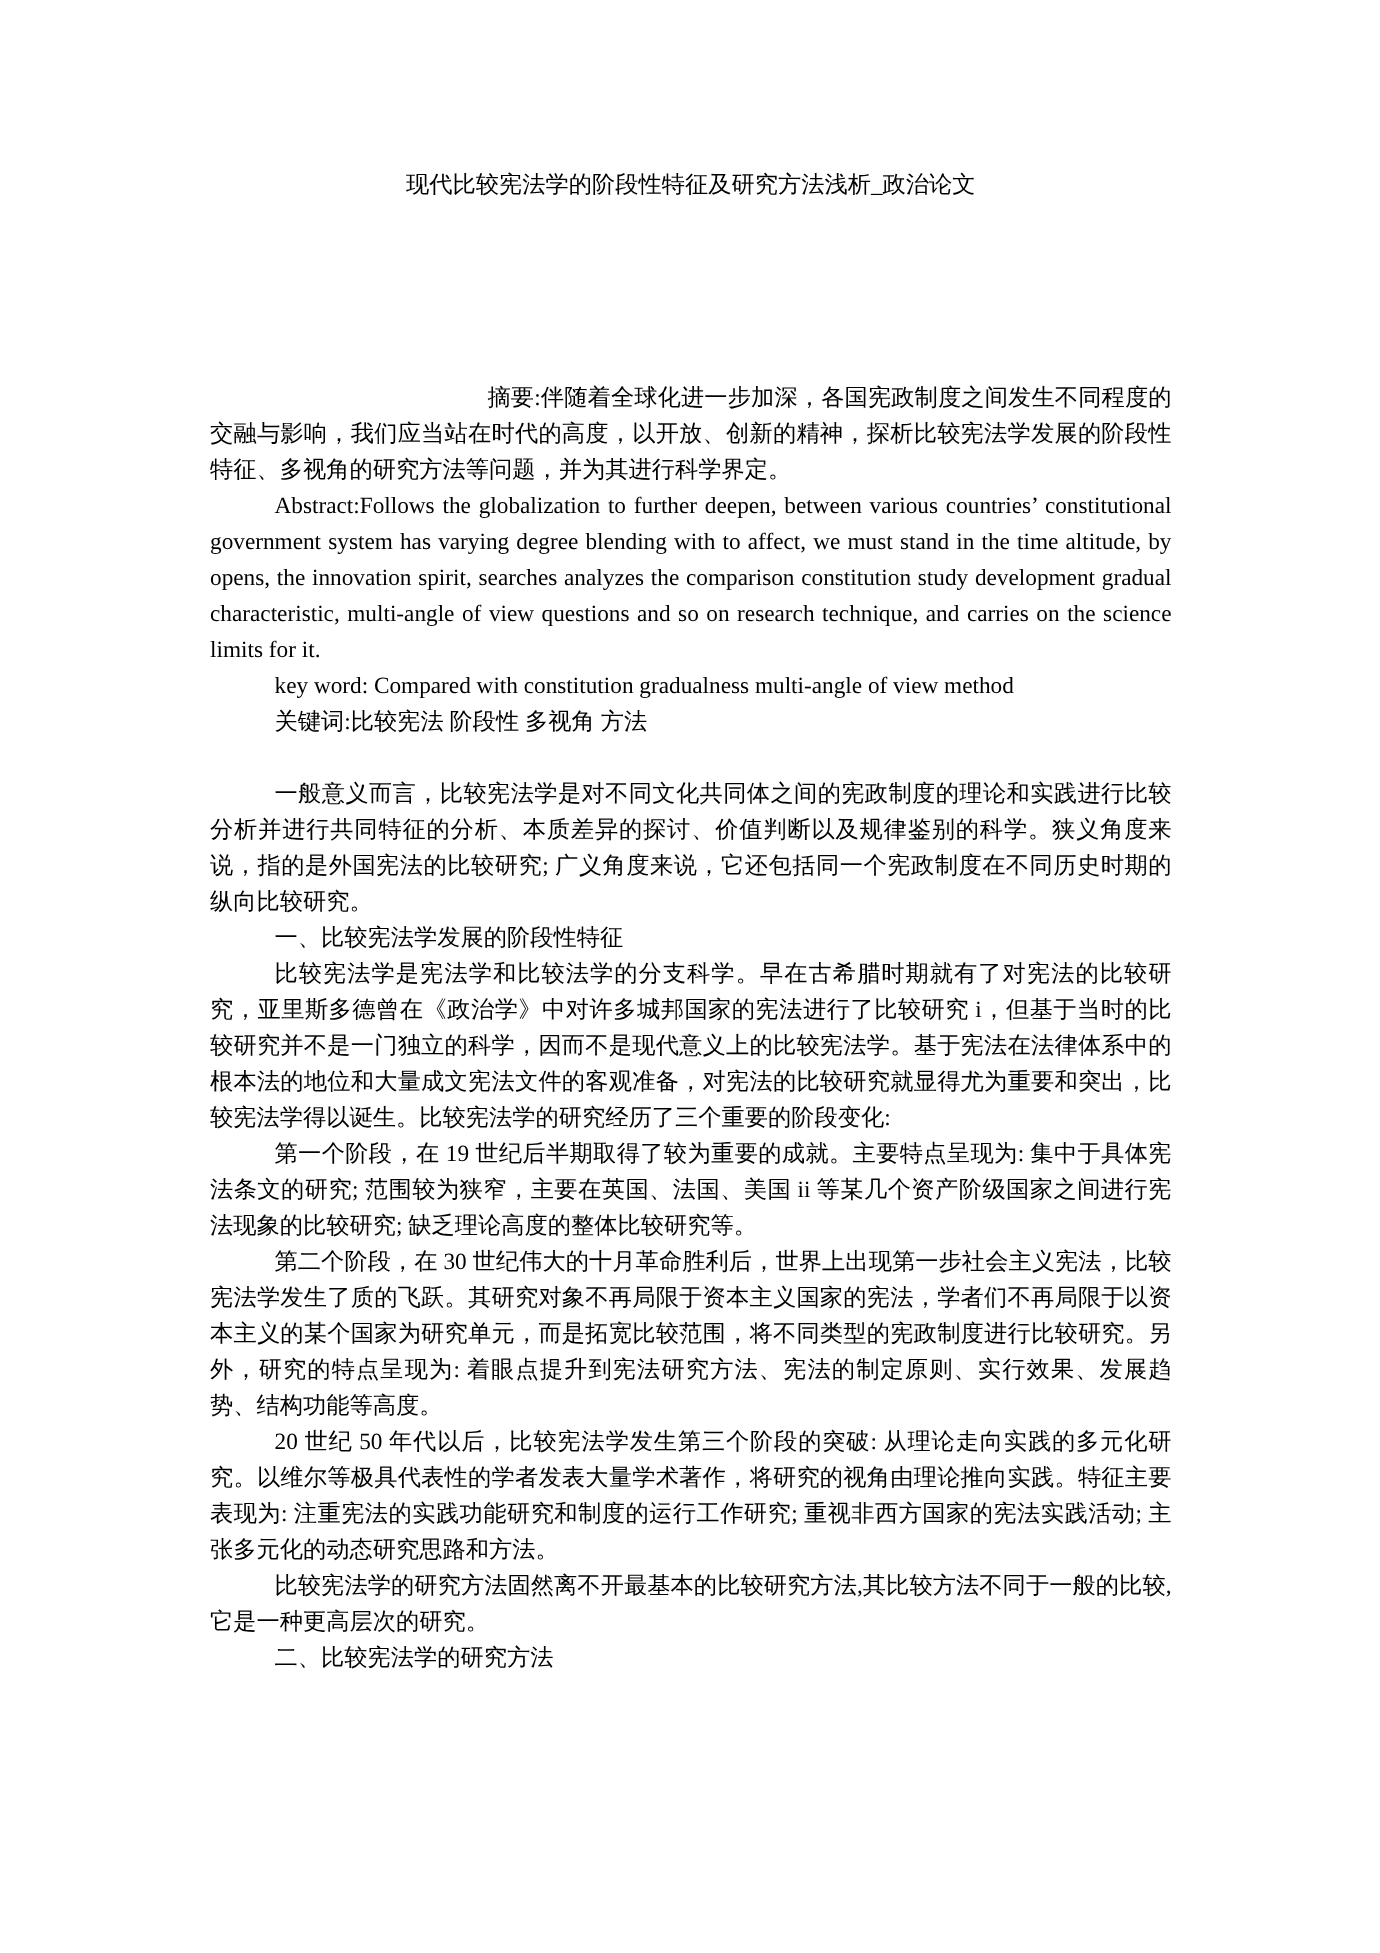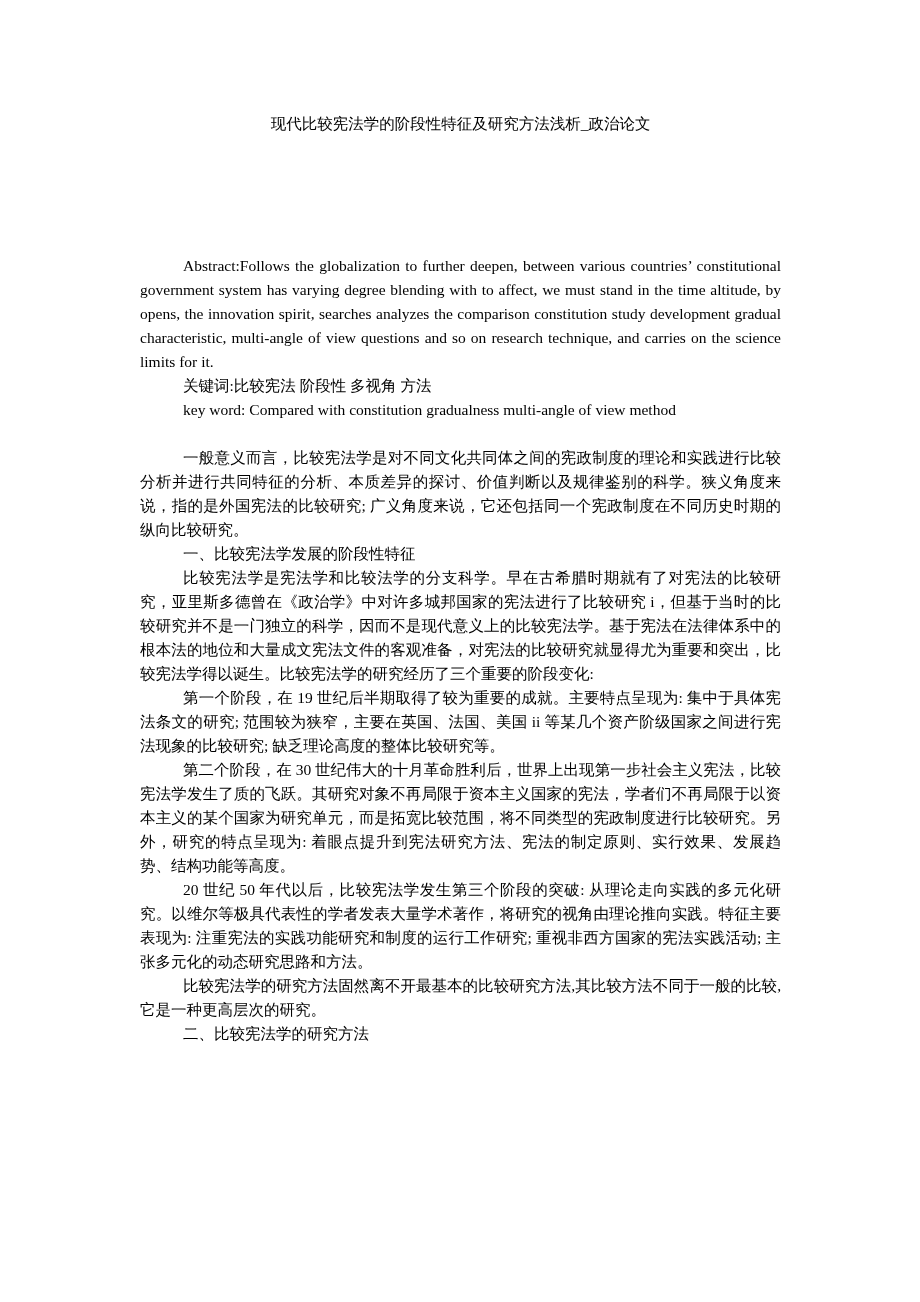--- a/index.html
+++ b/index.html
@@ -36,23 +36,24 @@
   .space-before { margin-top: 24px; }
 </style>
 </head>
 <body>
 
 <div class="page">
   <div class="content">
 
     <h1 class="doc-title">现代比较宪法学的阶段性特征及研究方法浅析_政治论文</h1>
 
+    <p class="para indent-deep">摘要:伴随着全球化进一步加深，各国宪政制度之间发生不同程度的交融与影响，我们应当站在时代的高度，以开放、创新的精神，探析比较宪法学发展的阶段性特征、多视角的研究方法等问题，并为其进行科学界定。</p>
     <p class="para indent">Abstract:Follows the globalization to further deepen, between various countries’ constitutional government system has varying degree blending with to affect, we must stand in the time altitude, by opens, the innovation spirit, searches analyzes the comparison constitution study development gradual characteristic, multi-angle of view questions and so on research technique, and carries on the science limits for it.</p>
+    <p class="para indent">key word: Compared with constitution gradualness multi-angle of view method</p>
     <p class="para indent">关键词:比较宪法 阶段性 多视角 方法</p>
-    <p class="para indent">key word: Compared with constitution gradualness multi-angle of view method</p>
 
     <p class="para indent space-before">一般意义而言，比较宪法学是对不同文化共同体之间的宪政制度的理论和实践进行比较分析并进行共同特征的分析、本质差异的探讨、价值判断以及规律鉴别的科学。狭义角度来说，指的是外国宪法的比较研究; 广义角度来说，它还包括同一个宪政制度在不同历史时期的纵向比较研究。</p>
     <p class="para indent">一、比较宪法学发展的阶段性特征</p>
     <p class="para indent">比较宪法学是宪法学和比较法学的分支科学。早在古希腊时期就有了对宪法的比较研究，亚里斯多德曾在《政治学》中对许多城邦国家的宪法进行了比较研究 i，但基于当时的比较研究并不是一门独立的科学，因而不是现代意义上的比较宪法学。基于宪法在法律体系中的根本法的地位和大量成文宪法文件的客观准备，对宪法的比较研究就显得尤为重要和突出，比较宪法学得以诞生。比较宪法学的研究经历了三个重要的阶段变化:</p>
     <p class="para indent">第一个阶段，在 19 世纪后半期取得了较为重要的成就。主要特点呈现为: 集中于具体宪法条文的研究; 范围较为狭窄，主要在英国、法国、美国 ii 等某几个资产阶级国家之间进行宪法现象的比较研究; 缺乏理论高度的整体比较研究等。</p>
     <p class="para indent">第二个阶段，在 30 世纪伟大的十月革命胜利后，世界上出现第一步社会主义宪法，比较宪法学发生了质的飞跃。其研究对象不再局限于资本主义国家的宪法，学者们不再局限于以资本主义的某个国家为研究单元，而是拓宽比较范围，将不同类型的宪政制度进行比较研究。另外，研究的特点呈现为: 着眼点提升到宪法研究方法、宪法的制定原则、实行效果、发展趋势、结构功能等高度。</p>
     <p class="para indent">20 世纪 50 年代以后，比较宪法学发生第三个阶段的突破: 从理论走向实践的多元化研究。以维尔等极具代表性的学者发表大量学术著作，将研究的视角由理论推向实践。特征主要表现为: 注重宪法的实践功能研究和制度的运行工作研究; 重视非西方国家的宪法实践活动; 主张多元化的动态研究思路和方法。</p>
     <p class="para indent">比较宪法学的研究方法固然离不开最基本的比较研究方法,其比较方法不同于一般的比较, 它是一种更高层次的研究。</p>
     <p class="para indent">二、比较宪法学的研究方法</p>
 

